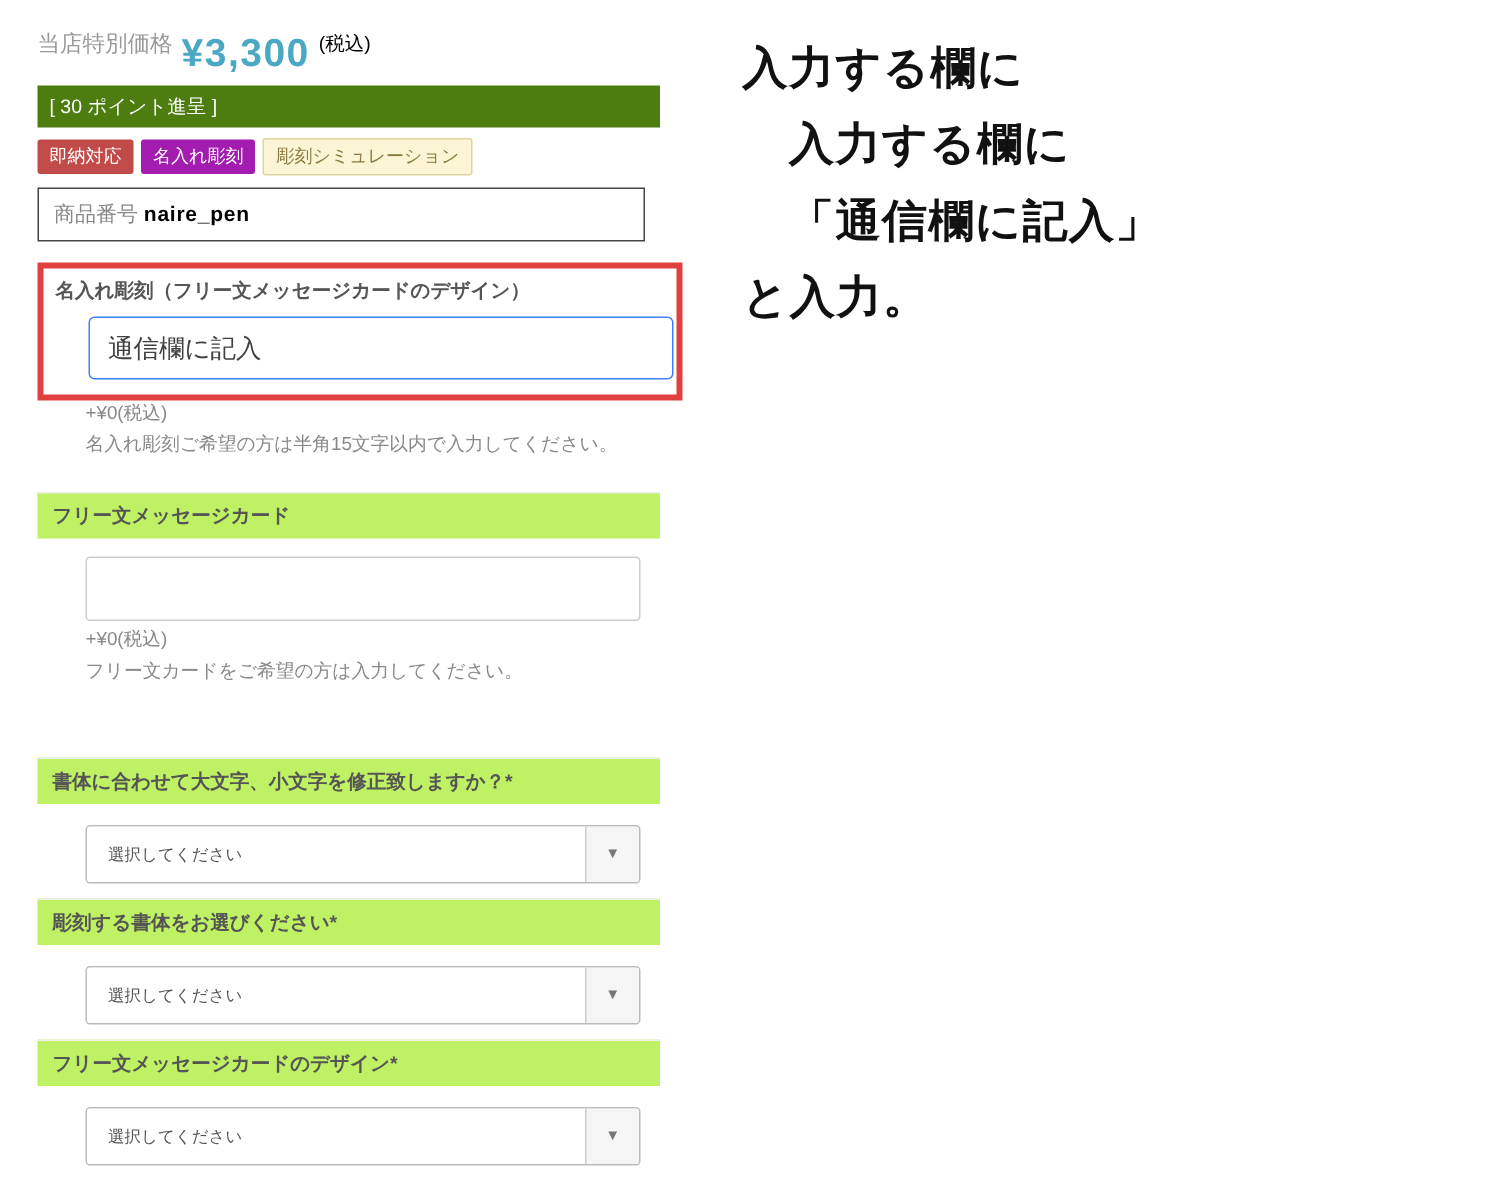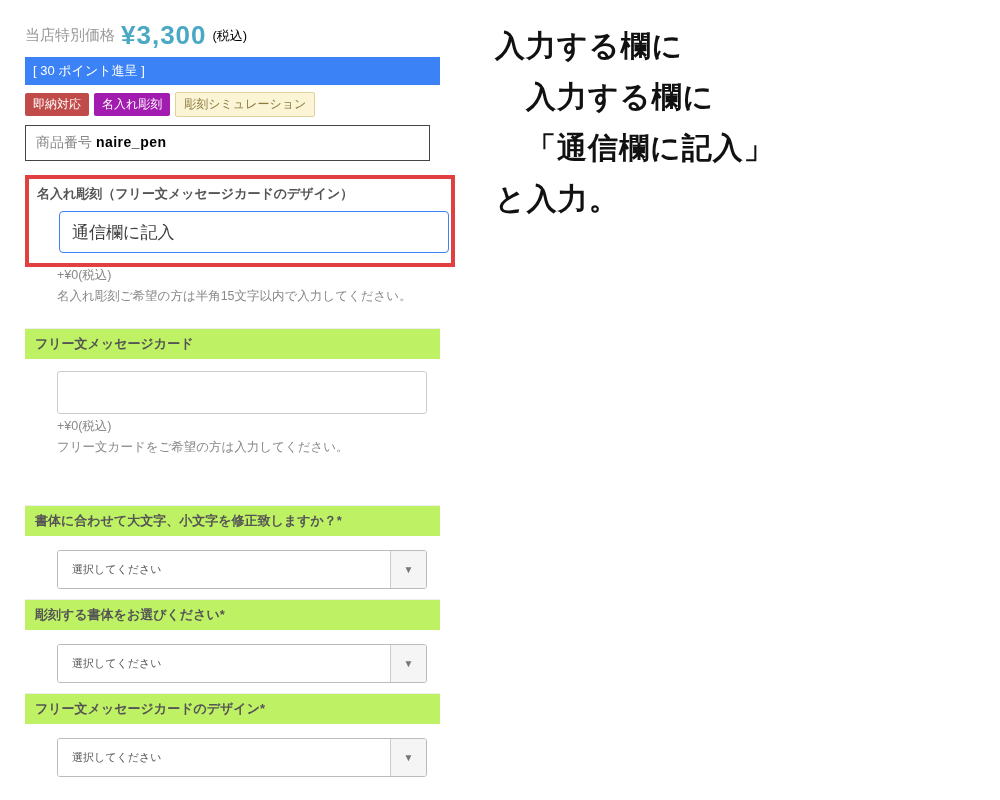--- a/index.html
+++ b/index.html
@@ -13,34 +13,34 @@
     .left-panel {
       width: 465px;
       padding: 20px 15px 0 25px;
     }
     .right-panel {
       flex: 1;
       padding: 20px 20px 0 30px;
     }
     .price-row {
       display: flex;
-      align-items: center;
+      align-items: flex-start;
       gap: 6px;
       margin-bottom: 6px;
     }
     .price-label { color: #999; font-size: 15px; }
     .price-value {
       color: #4aa8c4;
       font-size: 26px;
       font-weight: bold;
       letter-spacing: 1px;
     }
     .price-tax { color: #000000; font-size: 13px; }
     .points-bar {
-      background: #3b82f6;
+      background: #4d7c0f;
       color: #fff;
       font-size: 13px;
       padding: 5px 8px;
       margin-bottom: 7px;
       width: 415px;
     }
     .tag-row {
       display: flex;
       gap: 5px;
       margin-bottom: 8px;

